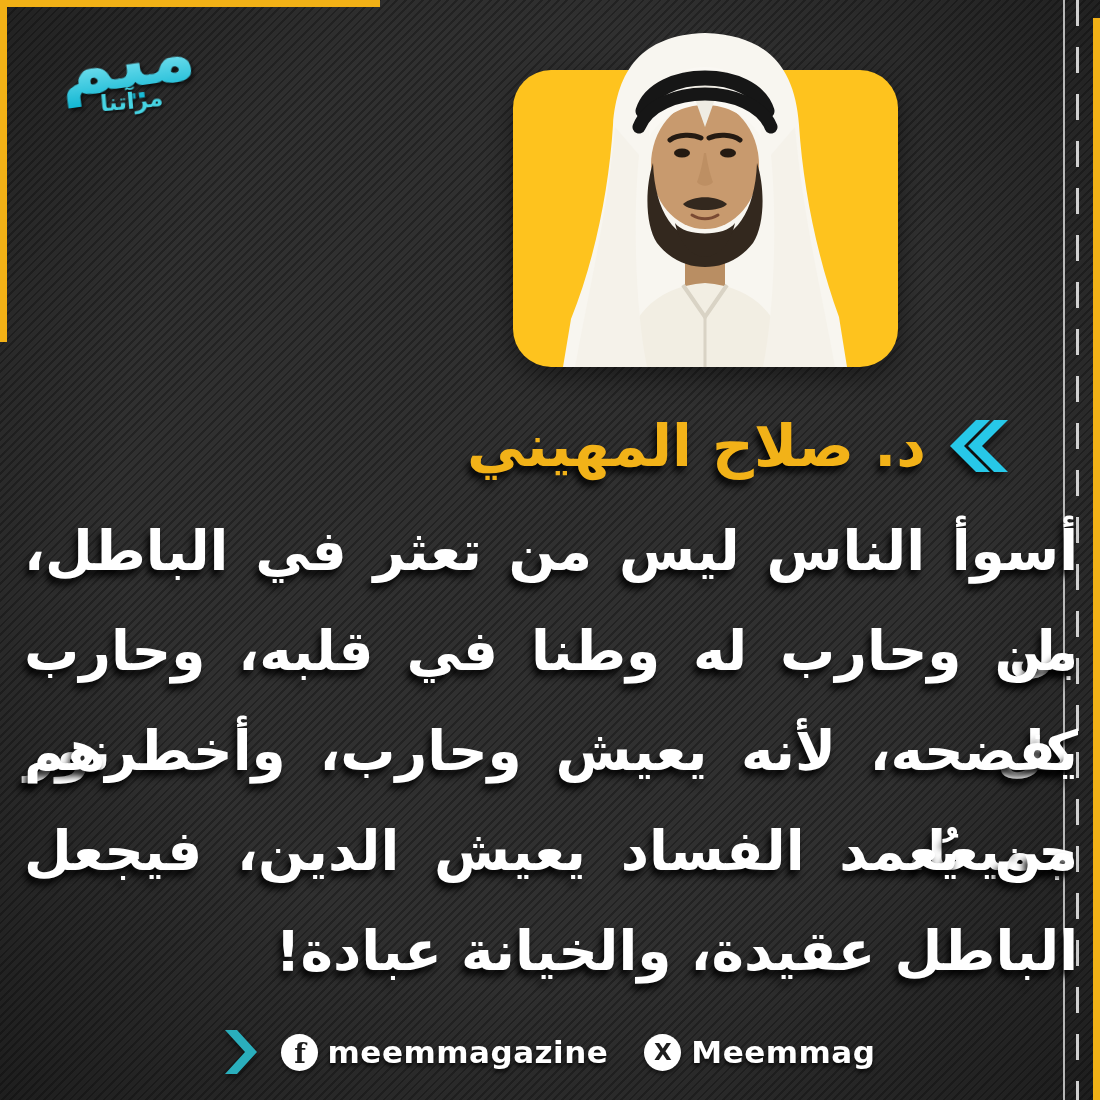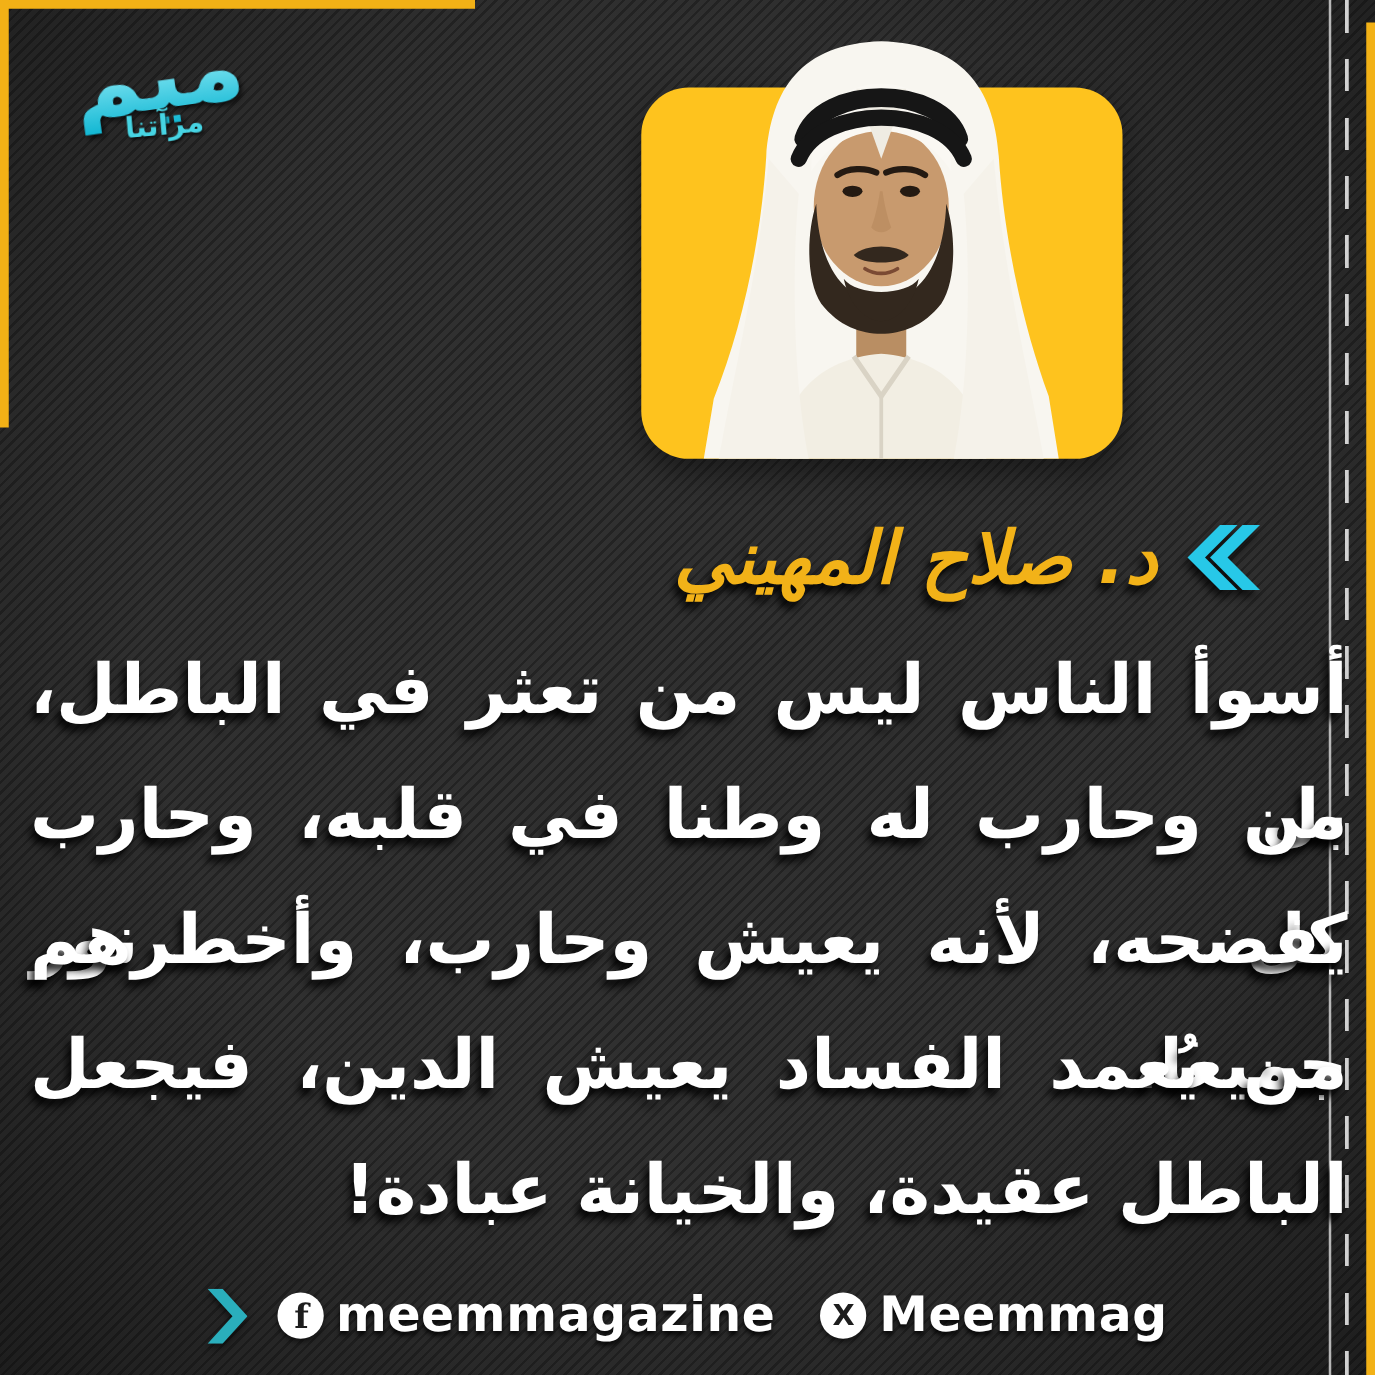--- a/index.html
+++ b/index.html
@@ -30,36 +30,36 @@
   .logo-sub{display:block;font-weight:bold;font-size:23px;color:#46d4e3;margin-top:-12px;
     transform:rotate(3deg);filter:drop-shadow(1px 2px 1px rgba(0,0,0,.65));}
   
   .photo-wrap{position:absolute;left:513px;top:70px;width:385px;height:297px;}
   .photo-card{position:absolute;inset:0;border-radius:38px;box-shadow:0 10px 24px rgba(0,0,0,.45);}
   .portrait{position:absolute;left:12px;bottom:0;width:360px;height:340px;}
   
   .name-row{position:absolute;top:396px;left:0;right:88px;direction:rtl;
     display:flex;align-items:center;justify-content:flex-start;gap:20px;}
   .author-name{font-weight:bold;font-size:58px;line-height:100px;
-    text-shadow:-3px 6px 7px rgba(0,0,0,.9);font-style:italic;}
+    text-shadow:-3px 6px 7px rgba(0,0,0,.9);}
   .quote-mark{display:flex;align-items:center;filter:drop-shadow(-2px 5px 4px rgba(0,0,0,.8));}
   
   .quote{position:absolute;top:501px;left:24px;right:22px;direction:rtl;}
   .quote-line{font-weight:bold;font-size:55px;color:#ffffff;line-height:100px;height:100px;
     text-align:justify;text-align-last:justify;text-shadow:-3px 6px 7px rgba(0,0,0,.92);}
   .quote-line.last{text-align:left;text-align-last:right;}
   
   .footer{position:absolute;top:1030px;left:0;right:0;display:flex;align-items:center;justify-content:center;}
   .f-chev{display:flex;align-items:center;margin-right:14px;filter:drop-shadow(0 3px 3px rgba(0,0,0,.6));}
   .icon-circle{width:37px;height:37px;border-radius:50%;background:#ffffff;color:#1d1d1d;
     display:flex;align-items:center;justify-content:center;margin:0 10px;
     box-shadow:0 3px 4px rgba(0,0,0,.5);}
   .fb-glyph{font-weight:bold;font-size:27px;font-family:"DejaVu Serif",serif;transform:translate(1px,1px);}
   .x-glyph{font-weight:bold;font-size:23px;}
-  .handle{font-weight:bold;font-size:39px;color:#ffffff;letter-spacing:.5px;
+  .handle{font-weight:bold;font-size:31px;color:#ffffff;letter-spacing:.5px;
     text-shadow:0 3px 4px rgba(0,0,0,.85);}
 </style>
 </head>
 <body>
 
 <div class="stage"></div>
 
 <div class="edge-top-yellow" style="background:#f2b116"></div>
 <div class="edge-left-yellow" style="background:#f2b116"></div>
 <div class="edge-right-yellow" style="background:#f2b116"></div>

